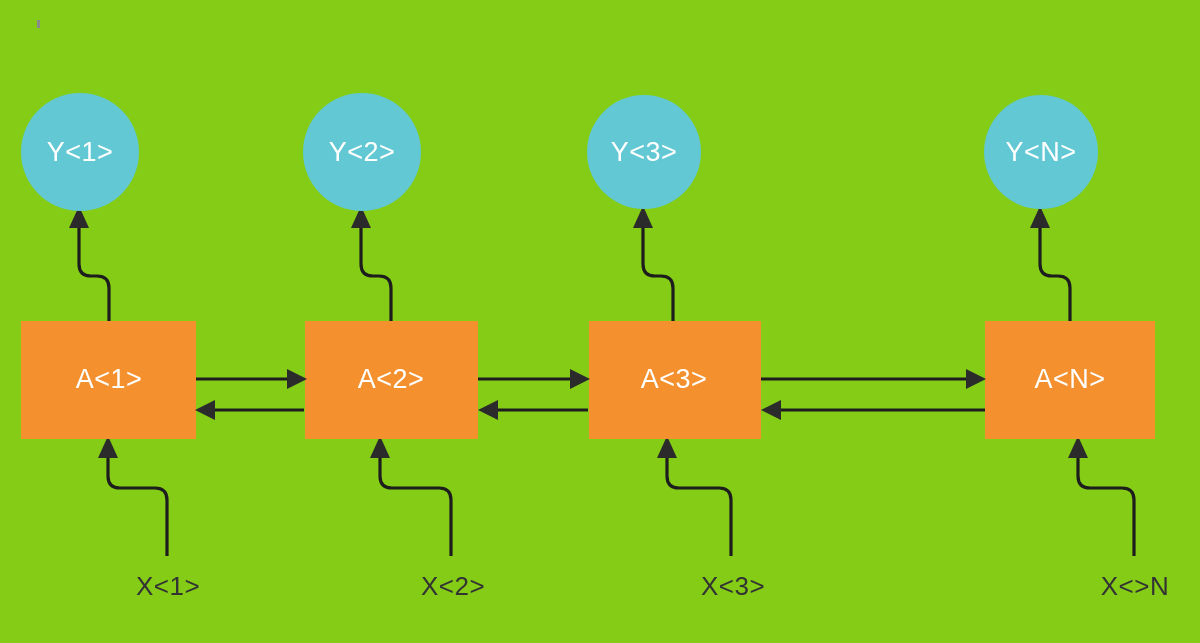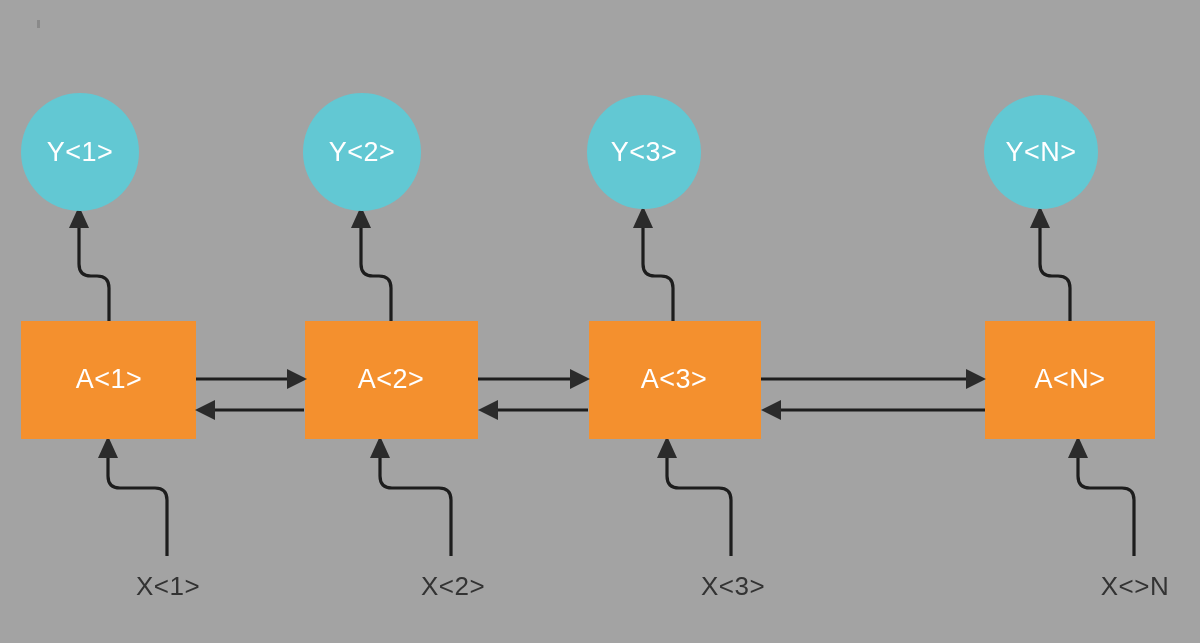--- a/index.html
+++ b/index.html
@@ -7,21 +7,21 @@
     padding: 0;
     background: #ffffff;
   }
   body {
     font-family: "Liberation Sans", sans-serif;
   }
   #canvas {
     position: relative;
     width: 1200px;
     height: 643px;
-    background: #a3a3a3;
+    background: #84cc16;
     overflow: hidden;
   }
   #diagram-svg {
     position: absolute;
     top: 0;
     left: 0;
     width: 1200px;
     height: 643px;
   }
   .node-rect {

